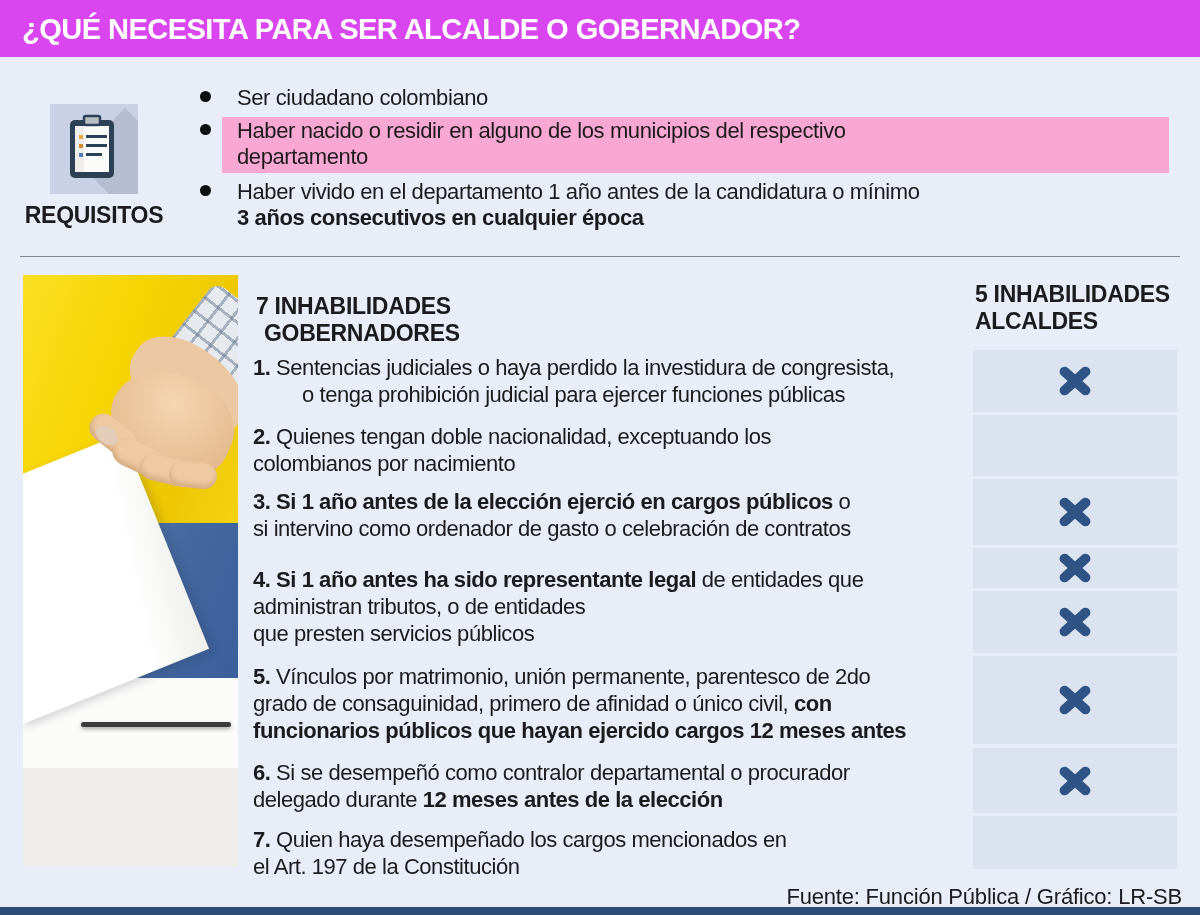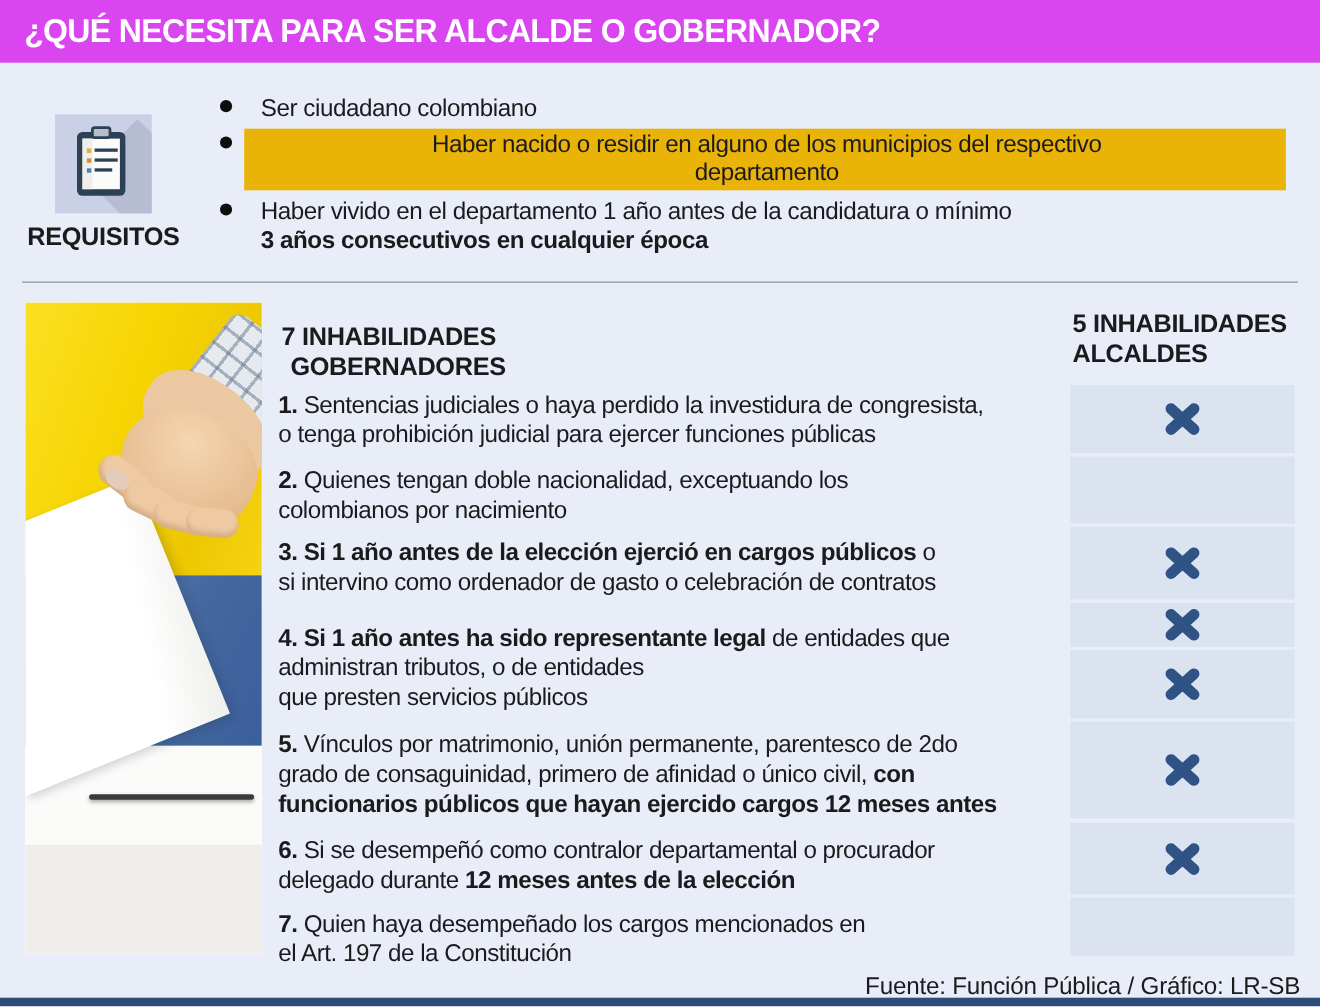--- a/index.html
+++ b/index.html
@@ -17,21 +17,21 @@
   .req-shadow { position:absolute; left:32px; top:36px; width:120px; height:72px;
                 background:rgba(96,104,132,0.18); transform:rotate(45deg); }
   .req-card svg { position:absolute; left:17px; top:9px; }
   .req-label { position:absolute; left:14px; top:202px; width:160px; text-align:center;
                font-size:23px; font-weight:bold; letter-spacing:-0.3px; }
 
   .bullet { position:absolute; left:200px; display:flex; align-items:flex-start; }
   .bullet .dot { width:11px; height:11px; border-radius:50%; background:#0d0d0d; margin-top:7px; flex:none; }
   .bullet .btext { margin-left:11px; padding:1px 12px 3px 15px; font-size:22px; line-height:26px;
                    letter-spacing:-0.4px; white-space:nowrap; }
-  .bullet.highlight .btext { background:#eab308; width:920px;text-align:center; }
+  .bullet.highlight .btext { background:#f9a8d4; width:920px; }
   .bb { font-weight:bold; }
 
   .divider { position:absolute; left:20px; top:256px; width:1160px; height:1px; background:#82878f; }
 
   
   .photo { position:absolute; left:23px; top:275px; width:215px; height:592px; overflow:hidden; background:#fbfbfa; }
   .ph-yellow { position:absolute; left:0; top:0; width:215px; height:248px;
                background:linear-gradient(110deg,#fbe022 0%,#f6d504 40%,#edc702 75%,#f4d312 100%); }
   .ph-blue { position:absolute; left:0; top:248px; width:215px; height:155px;
              background:linear-gradient(115deg,#6286bd 0%,#44699f 60%,#3a5f9b 100%); }
@@ -155,21 +155,21 @@
   <div class="col-header col-header-left">
     <div class="l1">7 INHABILIDADES</div>
     <div class="l2">GOBERNADORES</div>
   </div>
   <div class="col-header col-header-right">
     <div class="l1">5 INHABILIDADES</div>
     <div class="l2">ALCALDES</div>
   </div>
 
   <div id="items">
-      <div class="item" style="top: 354px;">
+      <div class="item" style="top: 354px; text-align: center;">
         <div><span class="bb">1.</span><span> Sentencias judiciales o haya perdido la investidura de congresista,</span></div>
         <div><span>o tenga prohibición judicial para ejercer funciones públicas</span></div>
       </div>
       <div class="item" style="top: 423px;">
         <div><span class="bb">2.</span><span> Quienes tengan doble nacionalidad, exceptuando los</span></div>
         <div><span>colombianos por nacimiento</span></div>
       </div>
       <div class="item" style="top: 488px;">
         <div><span class="bb">3. Si 1 año antes de la elección ejerció en cargos públicos</span><span> o</span></div>
         <div><span>si intervino como ordenador de gasto o celebración de contratos</span></div>

